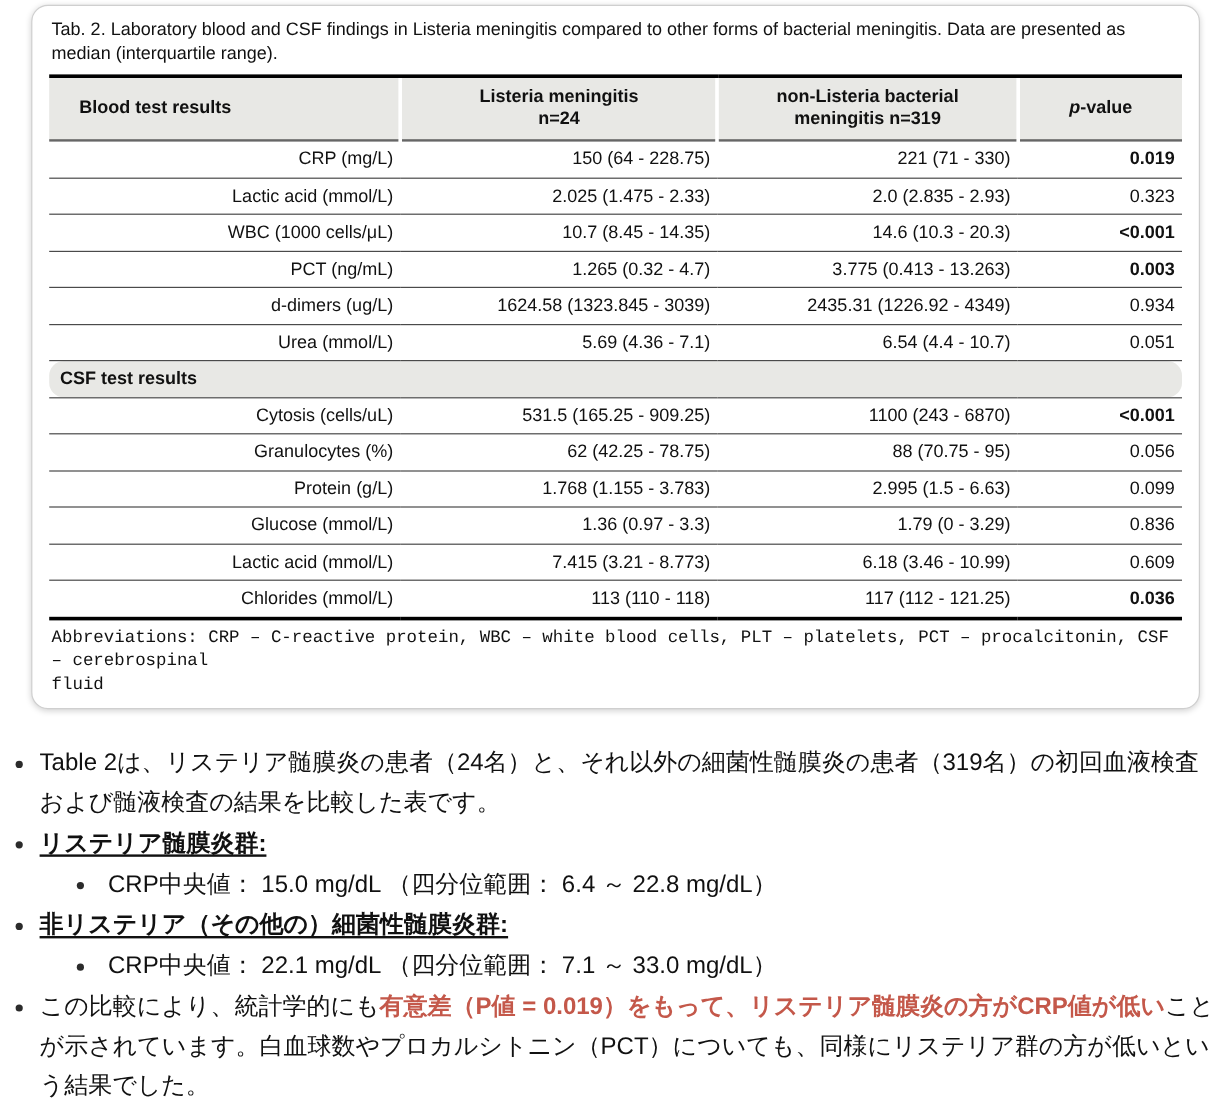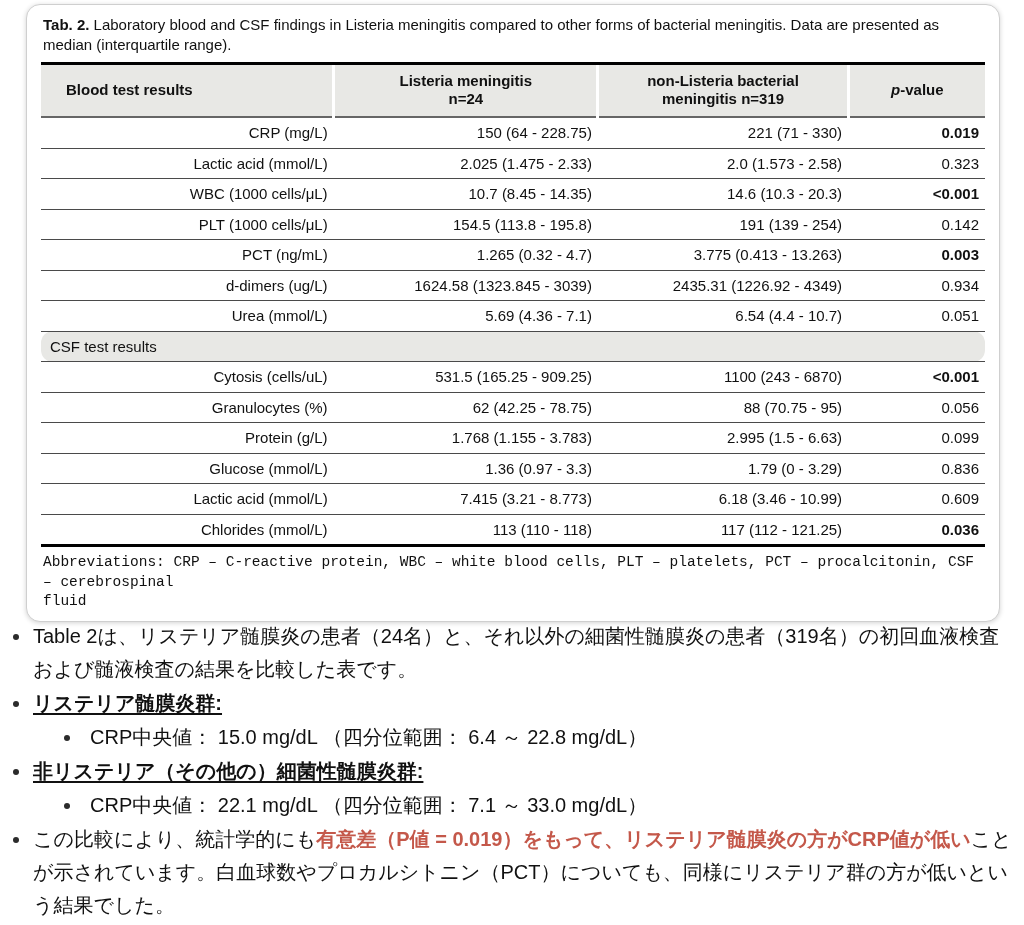--- a/index.html
+++ b/index.html
@@ -28,21 +28,21 @@
     border: 1px solid var(--card-border);
     border-radius: 14px;
     box-shadow: 0 1px 5px rgba(0,0,0,0.18);
     padding: 8px 14px 5px 14px;
   }
   .caption {
     font-size: 15px;
     line-height: 1.32;
     margin: 2px 2px 7px 2px;
   }
-  .caption .cap-label { font-weight: bold; }
+  .caption .cap-label { font-weight: normal; }
 
   table.results {
     width: 100%;
     border-collapse: collapse;
     table-layout: fixed;
   }
   table.results thead th {
     background: var(--header-bg);
     border-top: 3px solid #000;
     border-bottom: 2px solid #666;
@@ -61,21 +61,21 @@
     border-bottom: 1px solid var(--row-line);
     font-size: 15px;
     padding: 5px 6px;
     line-height: 1.3;
     text-align: right;
     background: #fff;
   }
   table.results tbody td:first-child { text-align: right; padding-left: 9px; }
   table.results tbody tr.section-row td {
     background: var(--header-bg);
-    font-weight: normal;
+    font-weight: bold;
     text-align: left;
     padding-left: 9px;
     border-radius: 12px;
   }
   table.results tbody tr.last-data-row td { border-bottom: 3px solid #000; }
   td.bold { font-weight: bold; }
 
   .footnote {
     font-size: 14.5px;
     line-height: 1.35;
@@ -154,34 +154,28 @@
     <tbody>
         <tr>
           <td>CRP (mg/L)</td>
           <td>150 (64 - 228.75)</td>
           <td>221 (71 - 330)</td>
           <td class="bold">0.019</td>
         </tr>
         <tr>
           <td>Lactic acid (mmol/L)</td>
           <td>2.025 (1.475 - 2.33)</td>
-          <td>2.0 (1.573 - 2.58)</td>
+          <td>2.0 (2.835 - 2.93)</td>
           <td>0.323</td>
         </tr>
         <tr>
           <td>WBC (1000 cells/μL)</td>
           <td>10.7 (8.45 - 14.35)</td>
           <td>14.6 (10.3 - 20.3)</td>
           <td class="bold">&lt;0.001</td>
-        </tr>
-        <tr>
-          <td>PLT (1000 cells/μL)</td>
-          <td>154.5 (113.8 - 195.8)</td>
-          <td>191 (139 - 254)</td>
-          <td>0.142</td>
         </tr>
         <tr>
           <td>PCT (ng/mL)</td>
           <td>1.265 (0.32 - 4.7)</td>
           <td>3.775 (0.413 - 13.263)</td>
           <td class="bold">0.003</td>
         </tr>
         <tr>
           <td>d-dimers (ug/L)</td>
           <td>1624.58 (1323.845 - 3039)</td>

